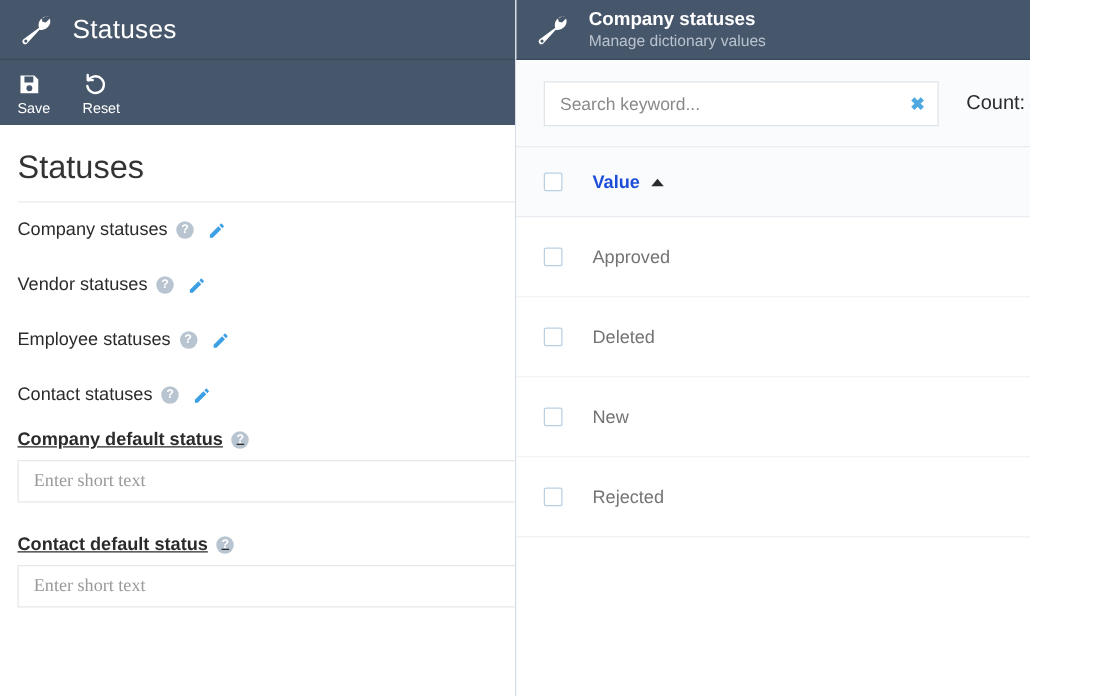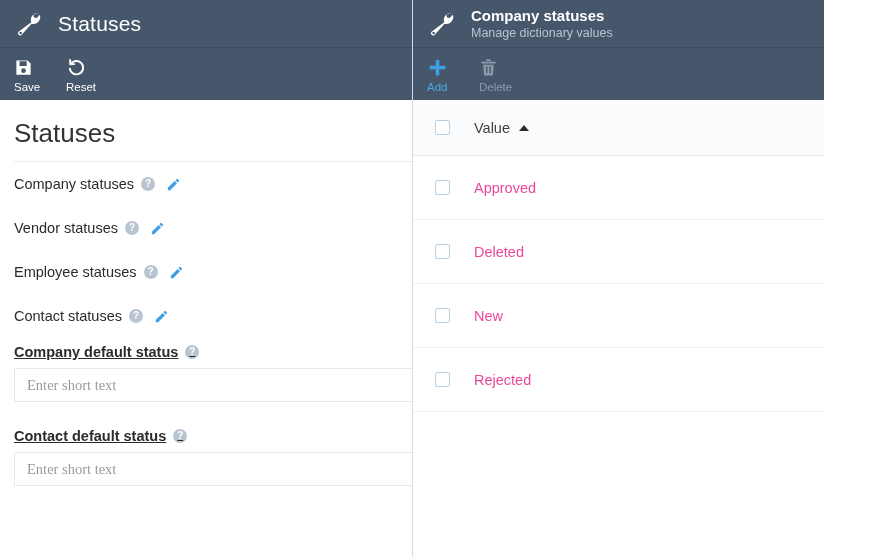--- a/index.html
+++ b/index.html
@@ -119,37 +119,37 @@
     display: flex; align-items: center;
     padding: 0 18px 0 22px;
     border-bottom: 1px solid #e4e9ee;
   }
   .cb {
     width: 15px; height: 15px; flex: 0 0 auto;
     border: 1px solid #b9cfe2; border-radius: 2px; background: #ffffff;
     cursor: pointer;
   }
   .grid-head .col-title {
-    margin-left: 24px; font-size: 14.5px; font-weight: normal; color: #404040;
+    margin-left: 24px; font-size: 14.5px; font-weight: bold; color: #1d4ed8;
     display: flex; align-items: center; gap: 9px; cursor: pointer;
   }
   .caret-up {
     width: 0; height: 0;
     border-left: 5px solid transparent; border-right: 5px solid transparent;
     border-bottom: 6px solid #2b2b2b;
   }
 
   .grid-row {
     height: 64px; display: flex; align-items: center;
     padding: 0 18px 0 22px;
     border-bottom: 1px solid #edf1f5;
     background: #ffffff;
   }
   .grid-row .cell {
-    margin-left: 24px; font-size: 14.5px; color: #ec4899; font-weight: 500;
+    margin-left: 24px; font-size: 14.5px; color: #737373; font-weight: 500;
   }
   .grid-row.editing { background: #d6ecfa; border-bottom-color: #d6ecfa; }
   .edit-wrap {
     margin-left: 24px; flex: 1 1 auto; position: relative;
     height: 36px; background: #ffffff; border: 1px solid #cfd8e0;
     display: flex; align-items: center;
   }
   .edit-input {
     border: 0; outline: none; background: transparent;
     font-family: inherit; font-size: 14.5px; color: #444444;
@@ -270,39 +270,30 @@
           <path fill="#ffffff" d="M20.2 3.3a5.6 5.6 0 0 0-6.4 7.3L3.6 18.1a1.8 1.8 0 0 0 2.2 2.8l8.3-9.1a5.6 5.6 0 0 0 6.6-7.2l-2.6 2.6-2.1-.5-.5-2.1 2.7-1.3z"></path>
           <circle cx="5.3" cy="19.1" r="1" fill="#46566b"></circle>
         </svg>
       </span>
       <div class="head-titles">
         <span class="head-title-md">Company statuses</span>
         <span class="head-sub">Manage dictionary values</span>
       </div>
     </div>
 
-    <div class="dark-tools">
-      <button class="tool-btn tool-blue">
-        <span class="glyph">
-          <svg width="21" height="21" viewBox="0 0 24 24">
-            <path fill="#3ea0e4" d="M10 3h4v7h7v4h-7v7h-4v-7H3v-4h7V3z"></path>
-          </svg>
-        </span>
-        <span class="lbl">Add</span>
-      </button>
-      <button class="tool-btn tool-dim">
-        <span class="glyph">
-          <svg width="19" height="19" viewBox="0 0 24 24">
-            <path fill="#8e9bab" d="M3 4.6h18v2.2H3V4.6zM9 2h6v1.8H9V2zM5.4 8.4h13.2L17.6 22H6.4L5.4 8.4zM9 10.4v9h1.7v-9H9zm4.3 0v9H15v-9h-1.7z"></path>
-          </svg>
-        </span>
-        <span class="lbl">Delete</span>
-      </button>
-    </div>
-
+
+    <div class="search-bar">
+      <div class="search-wrap">
+        <input class="search-input" type="text" placeholder="Search keyword..." style="">
+        <span class="clear-x">✖</span>
+      </div>
+      <div class="count-box">
+        <span>Count:</span><span class="num">5</span>
+      </div>
+    </div>
 
     <div class="grid-head">
       <span class="cb"></span>
       <span class="col-title">
         <span>Value</span>
         <span class="caret-up"></span>
       </span>
     </div>
 
 

